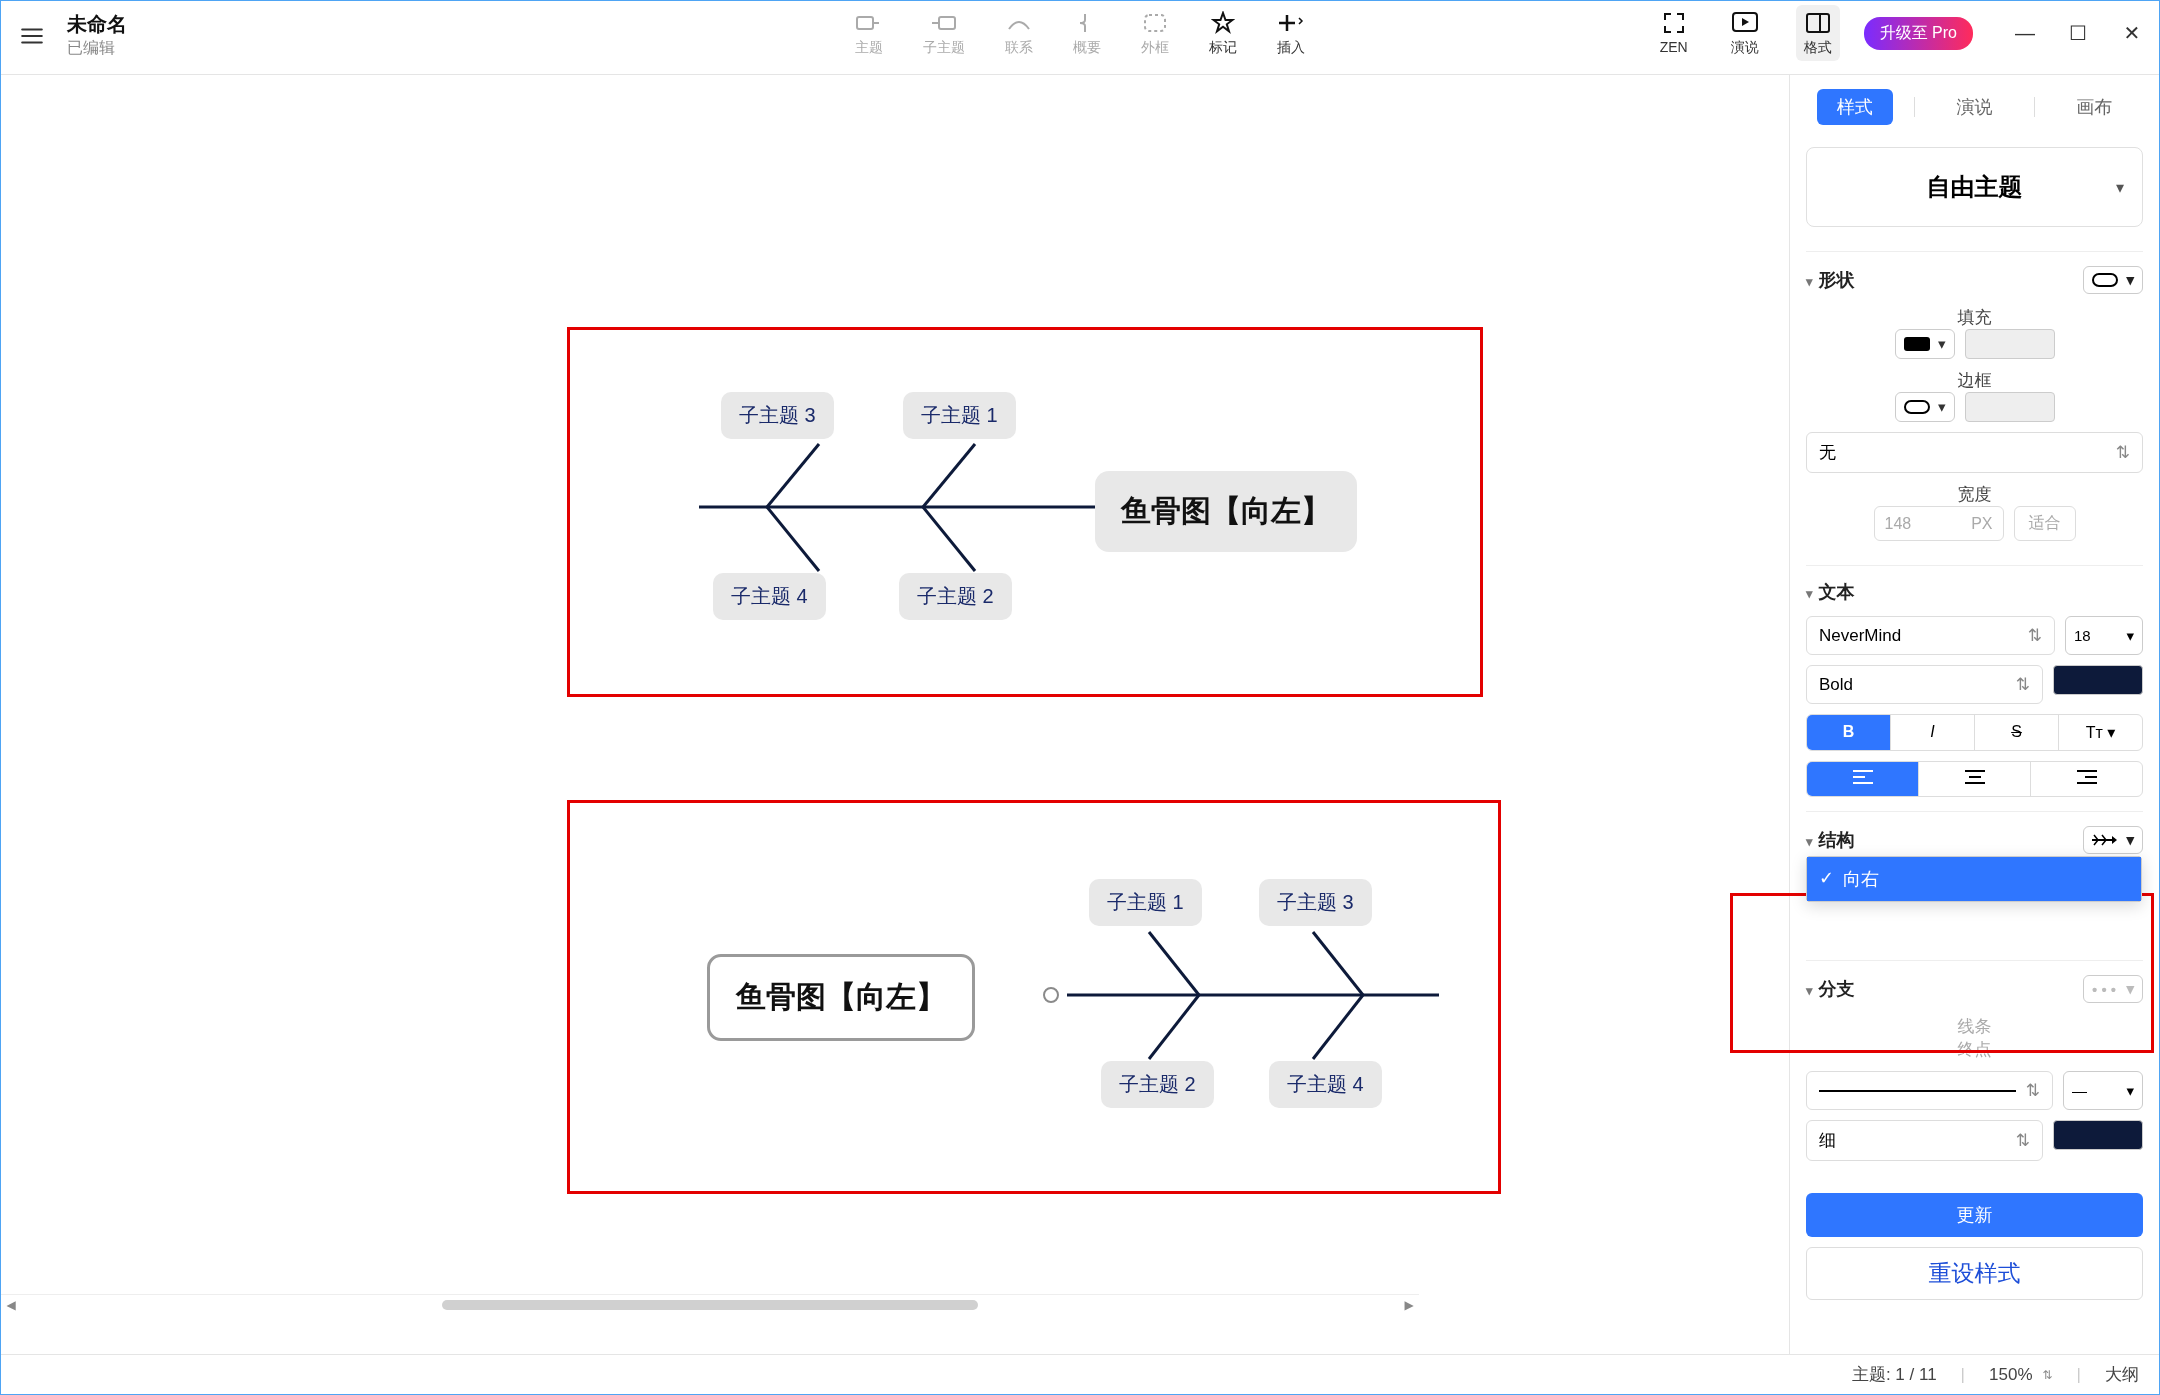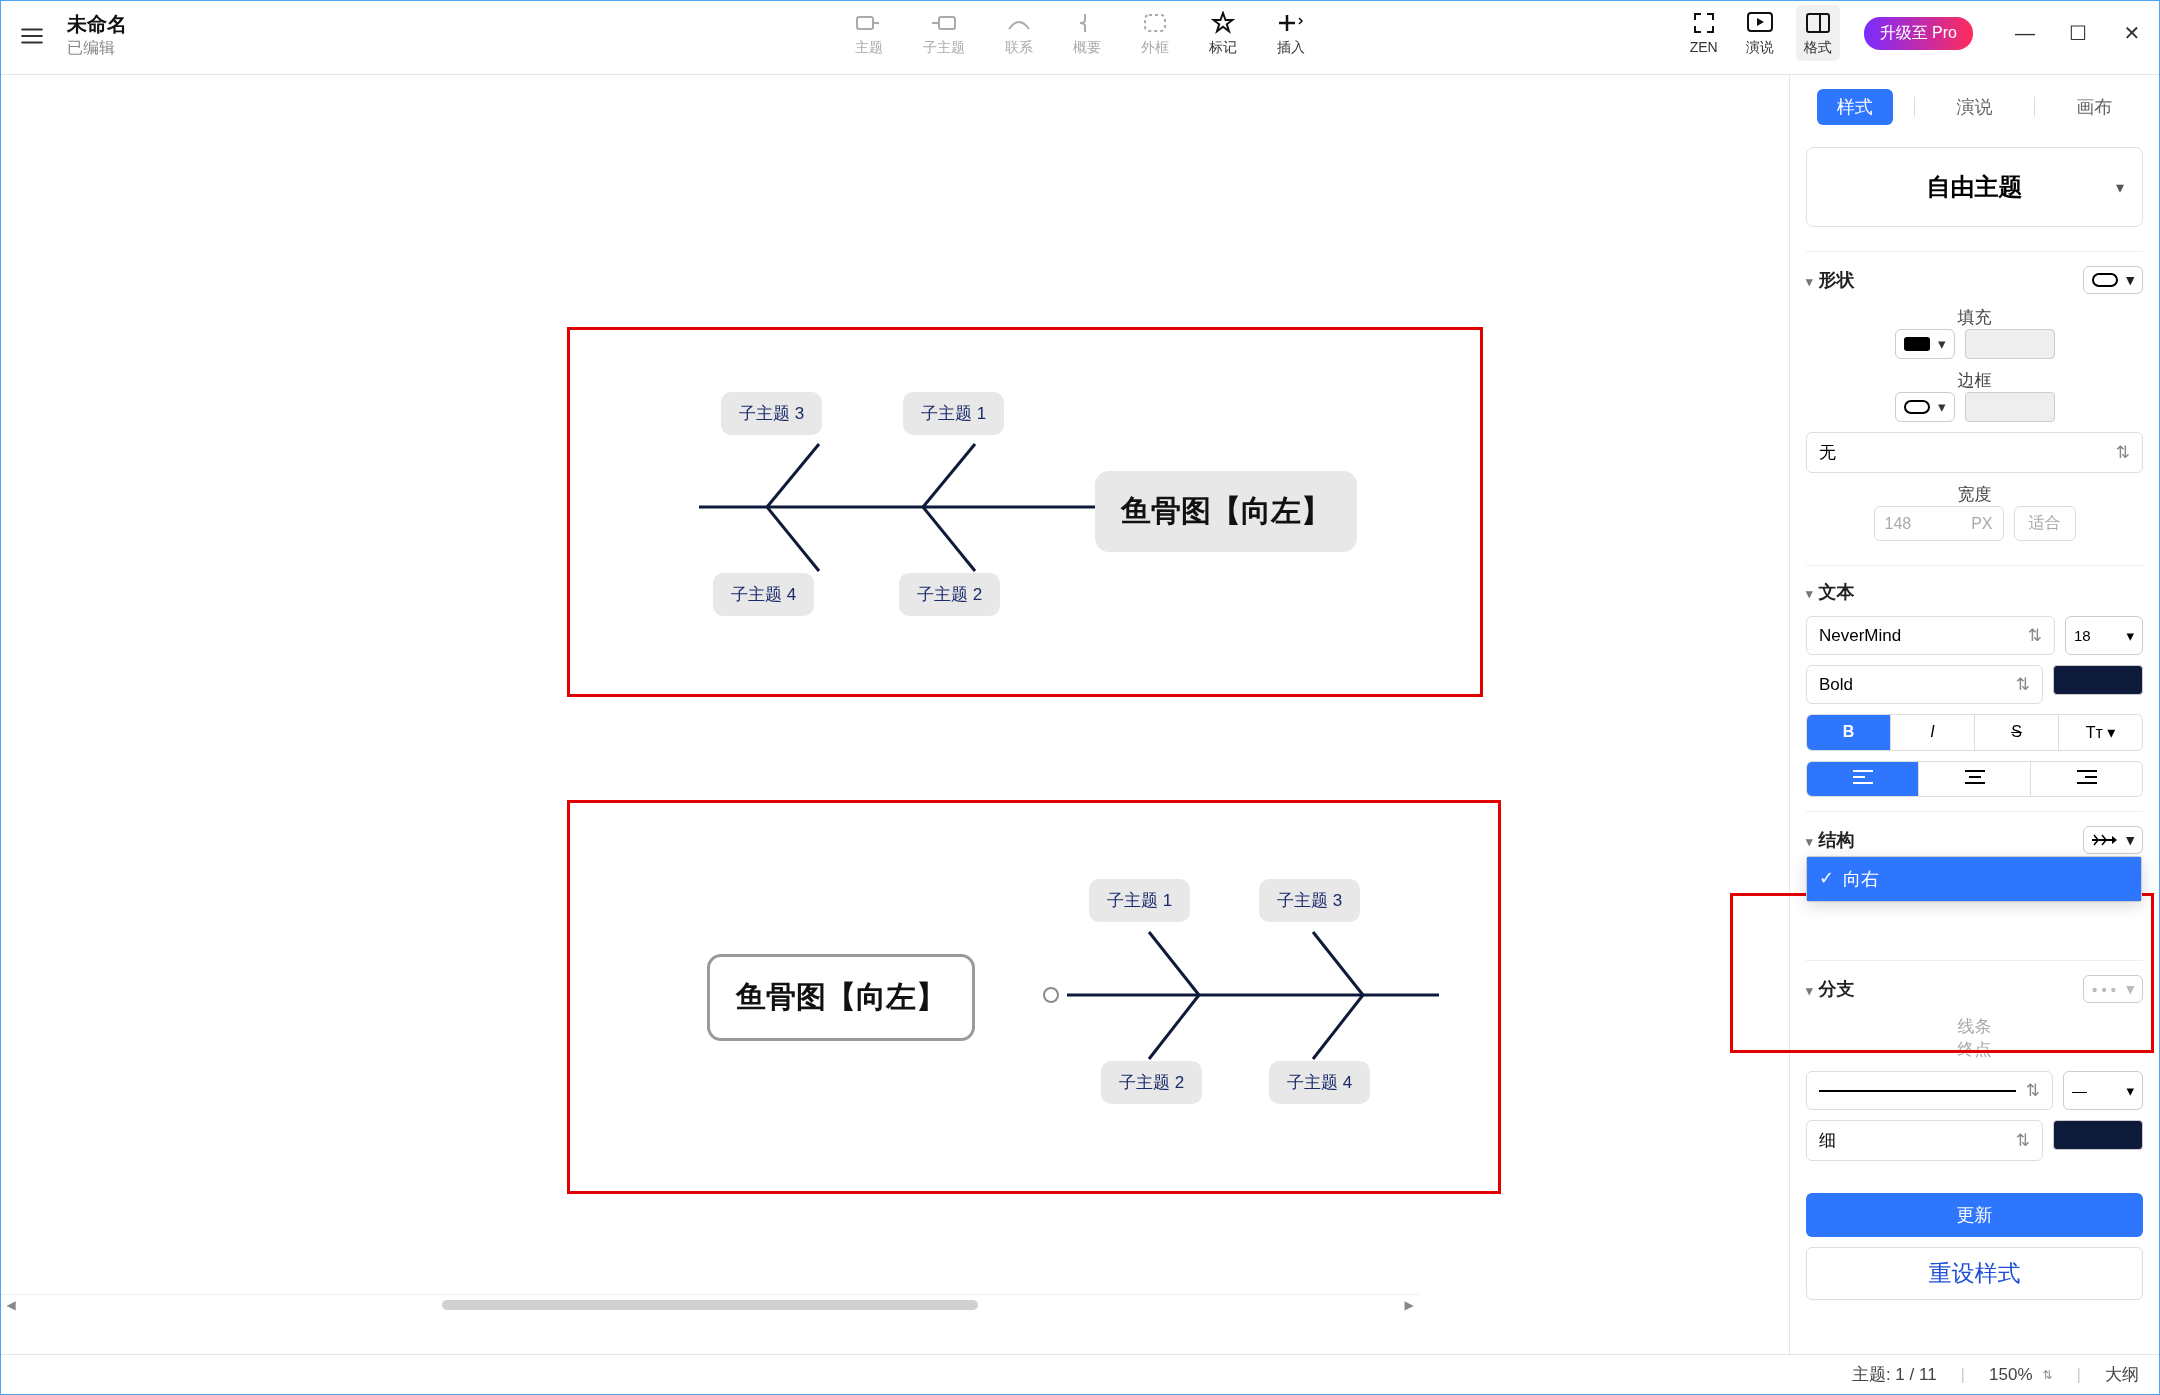--- a/index.html
+++ b/index.html
@@ -13,37 +13,37 @@
 .title-block { margin-left: 12px; margin-top: 10px; }
 .title-name { font-size: 20px; font-weight: 600; color: #111; }
 .title-sub { font-size: 16px; color: #888; }
 .toolbar-center { position: absolute; left: 50%; transform: translateX(-50%); display: flex; gap: 28px; margin-top: 4px; }
 .tb-item { display: flex; flex-direction: column; align-items: center; cursor: pointer; padding: 4px 6px; }
 .tb-item .ico { width: 28px; height: 28px; display: flex; align-items: center; justify-content: center; color: #aaa; }
 .tb-item.active .ico { color: #111; }
 .tb-item .lbl { font-size: 14px; color: #aaa; margin-top: 2px; }
 .tb-item.active .lbl { color: #333; }
 .toolbar-right { position: absolute; right: 0; display: flex; align-items: center; gap: 24px; margin-top: 4px; padding-right: 18px; }
-.tb-right-group { display: flex; gap: 16px; }
+.tb-right-group { display: flex; gap: 31px; }
 .fmt-btn { background: #f0f0f0; border-radius: 6px; padding: 4px 8px; }
 .upgrade-pill { background: linear-gradient(90deg, #7a2cff, #ff2b5b); color: #fff; font-size: 16px; padding: 6px 16px; border-radius: 16px; font-weight: 500; }
 .win-controls { display: flex; gap: 36px; align-items: center; margin-left: 18px; }
 .win-controls span { width: 18px; text-align: center; font-size: 20px; color: #333; font-family: "Segoe UI Symbol", sans-serif; }
 
 
 .body { flex: 1; display: flex; overflow: hidden; }
 .canvas-wrap { flex: 1; position: relative; background: #fff; }
 .red-box { position: absolute; border: 3px solid #e30000; }
 .box1 { left: 566px; top: 252px; width: 916px; height: 370px; }
 .box2 { left: 566px; top: 725px; width: 934px; height: 394px; }
 
 .fish-head { position: absolute; background: #e8e8e8; border-radius: 14px; padding: 20px 26px; font-size: 30px; font-weight: 700; color: #111; }
 .fish-head.selected { background: #fff; border: 3px solid #9a9a9a; border-radius: 14px; }
 .sel-handle { position: absolute; width: 16px; height: 16px; border: 2px solid #8a8a8a; border-radius: 50%; background: #fff; }
-.node { position: absolute; background: #e8e8e8; border-radius: 10px; padding: 10px 18px; font-size: 17px; color: #1a2a6a; }
+.node { position: absolute; background: #e8e8e8; border-radius: 10px; padding: 10px 18px; font-size: 20px; color: #1a2a6a; }
 
 
 svg.fish { position: absolute; left: 0; top: 0; }
 svg.fish line { stroke: #0d1a3a; stroke-width: 3; }
 
 
 .panel { width: 370px; border-left: 1px solid #e5e5e5; display: flex; flex-direction: column; background: #fff; position: relative; }
 .panel-tabs { display: flex; padding: 14px 16px 10px; gap: 0; align-items: center; justify-content: space-around; }
 .ptab { font-size: 18px; padding: 6px 20px; border-radius: 6px; color: #666; cursor: pointer; }
 .ptab.active { background: #2f76ff; color: #ffffff; }

